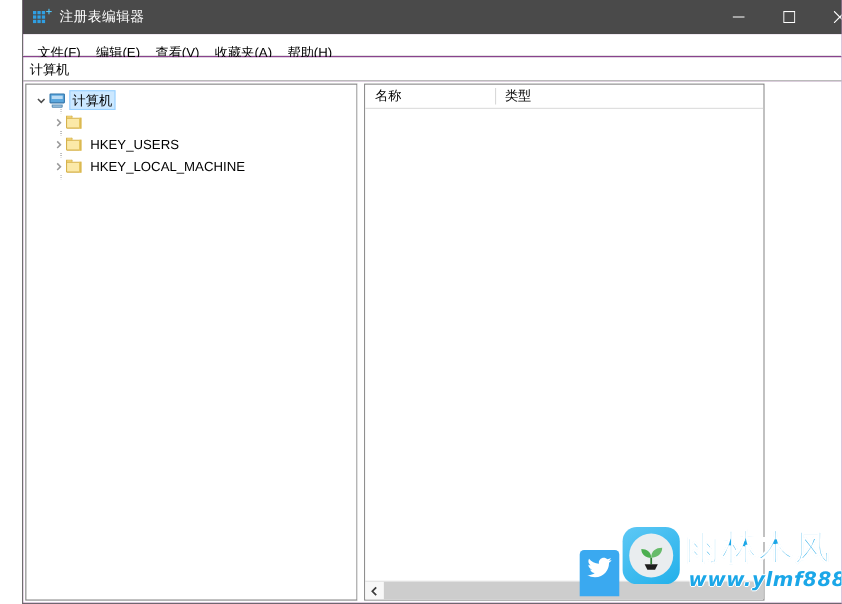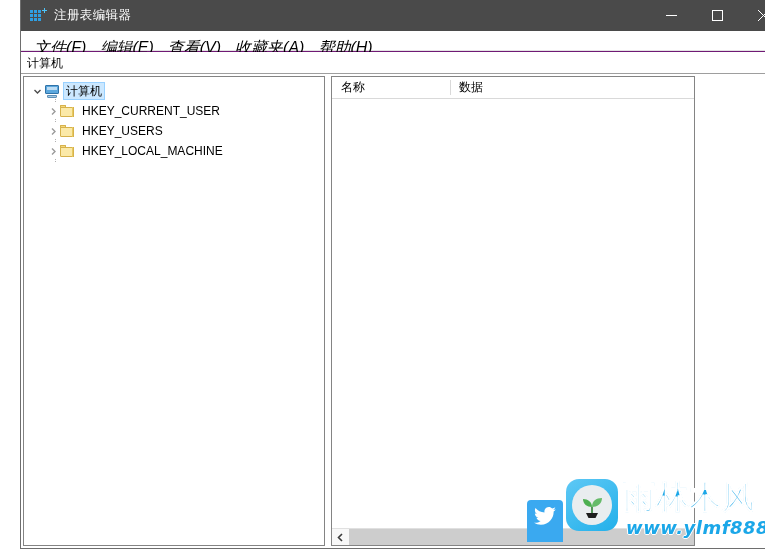--- a/index.html
+++ b/index.html
@@ -72,26 +72,25 @@
   
   .menubar {
     position: absolute; top: 31px; left: 0;
     width: 765px; height: 20px;
     background: #ffffff;
     display: flex; align-items: center;
     padding-left: 6px;
     border-bottom: 1px solid #e3e3e3;
   }
   .menu-item {
-    font-size: 16px;
+    font-size: 12px;
     color: #000000;
     padding: 16px 7px 2px 7px;
     white-space: nowrap;
     line-height: 14px;
-    font-style: italic;
   }
 
   
   .addressbar {
     position: absolute; top: 52px; left: 0;
     width: 765px; height: 22px;
     background: #ffffff;
     border-bottom: 1px solid #9e9e9e;
     display: flex; align-items: center;
     padding-left: 6px;
@@ -413,21 +412,20 @@
           <div class="chev">
             <svg width="9" height="9" viewBox="0 0 9 9" aria-hidden="true">
               <polyline points="3,1.5 6,4.5 3,7.5" fill="none" stroke="#9a9a9a" stroke-width="1.4"></polyline>
             </svg>
           </div>
           <div class="ico-folder">
             <div class="tab"></div>
               <div class="body"></div>
               <div class="edge"></div>
           </div>
-          <div class="tree-label">HKEY_CURRENT_USER</div>
         </div>
 
         <div class="tree-row child">
           <div class="dotline top"></div>
             <div class="dotline bot"></div>
           <div class="chev">
             <svg width="9" height="9" viewBox="0 0 9 9" aria-hidden="true">
               <polyline points="3,1.5 6,4.5 3,7.5" fill="none" stroke="#9a9a9a" stroke-width="1.4"></polyline>
             </svg>
           </div>
@@ -457,21 +455,21 @@
 
 
       </div>
     </div>
 
     <div class="splitter"></div>
 
     <div class="list-pane">
       <div class="list-header">
         <div class="col c1">名称</div>
-        <div class="col c3">数据</div>
+        <div class="col c2">类型</div>
       </div>
 
       <div class="list-body"></div>
 
       <div class="hscroll">
         <div class="sb-arrow">
           <svg width="7" height="9" viewBox="0 0 7 9" aria-hidden="true">
             <polyline points="5,1 1.5,4.5 5,8" fill="none" stroke="#3c3c3c" stroke-width="1.6"></polyline>
           </svg>
         </div>

